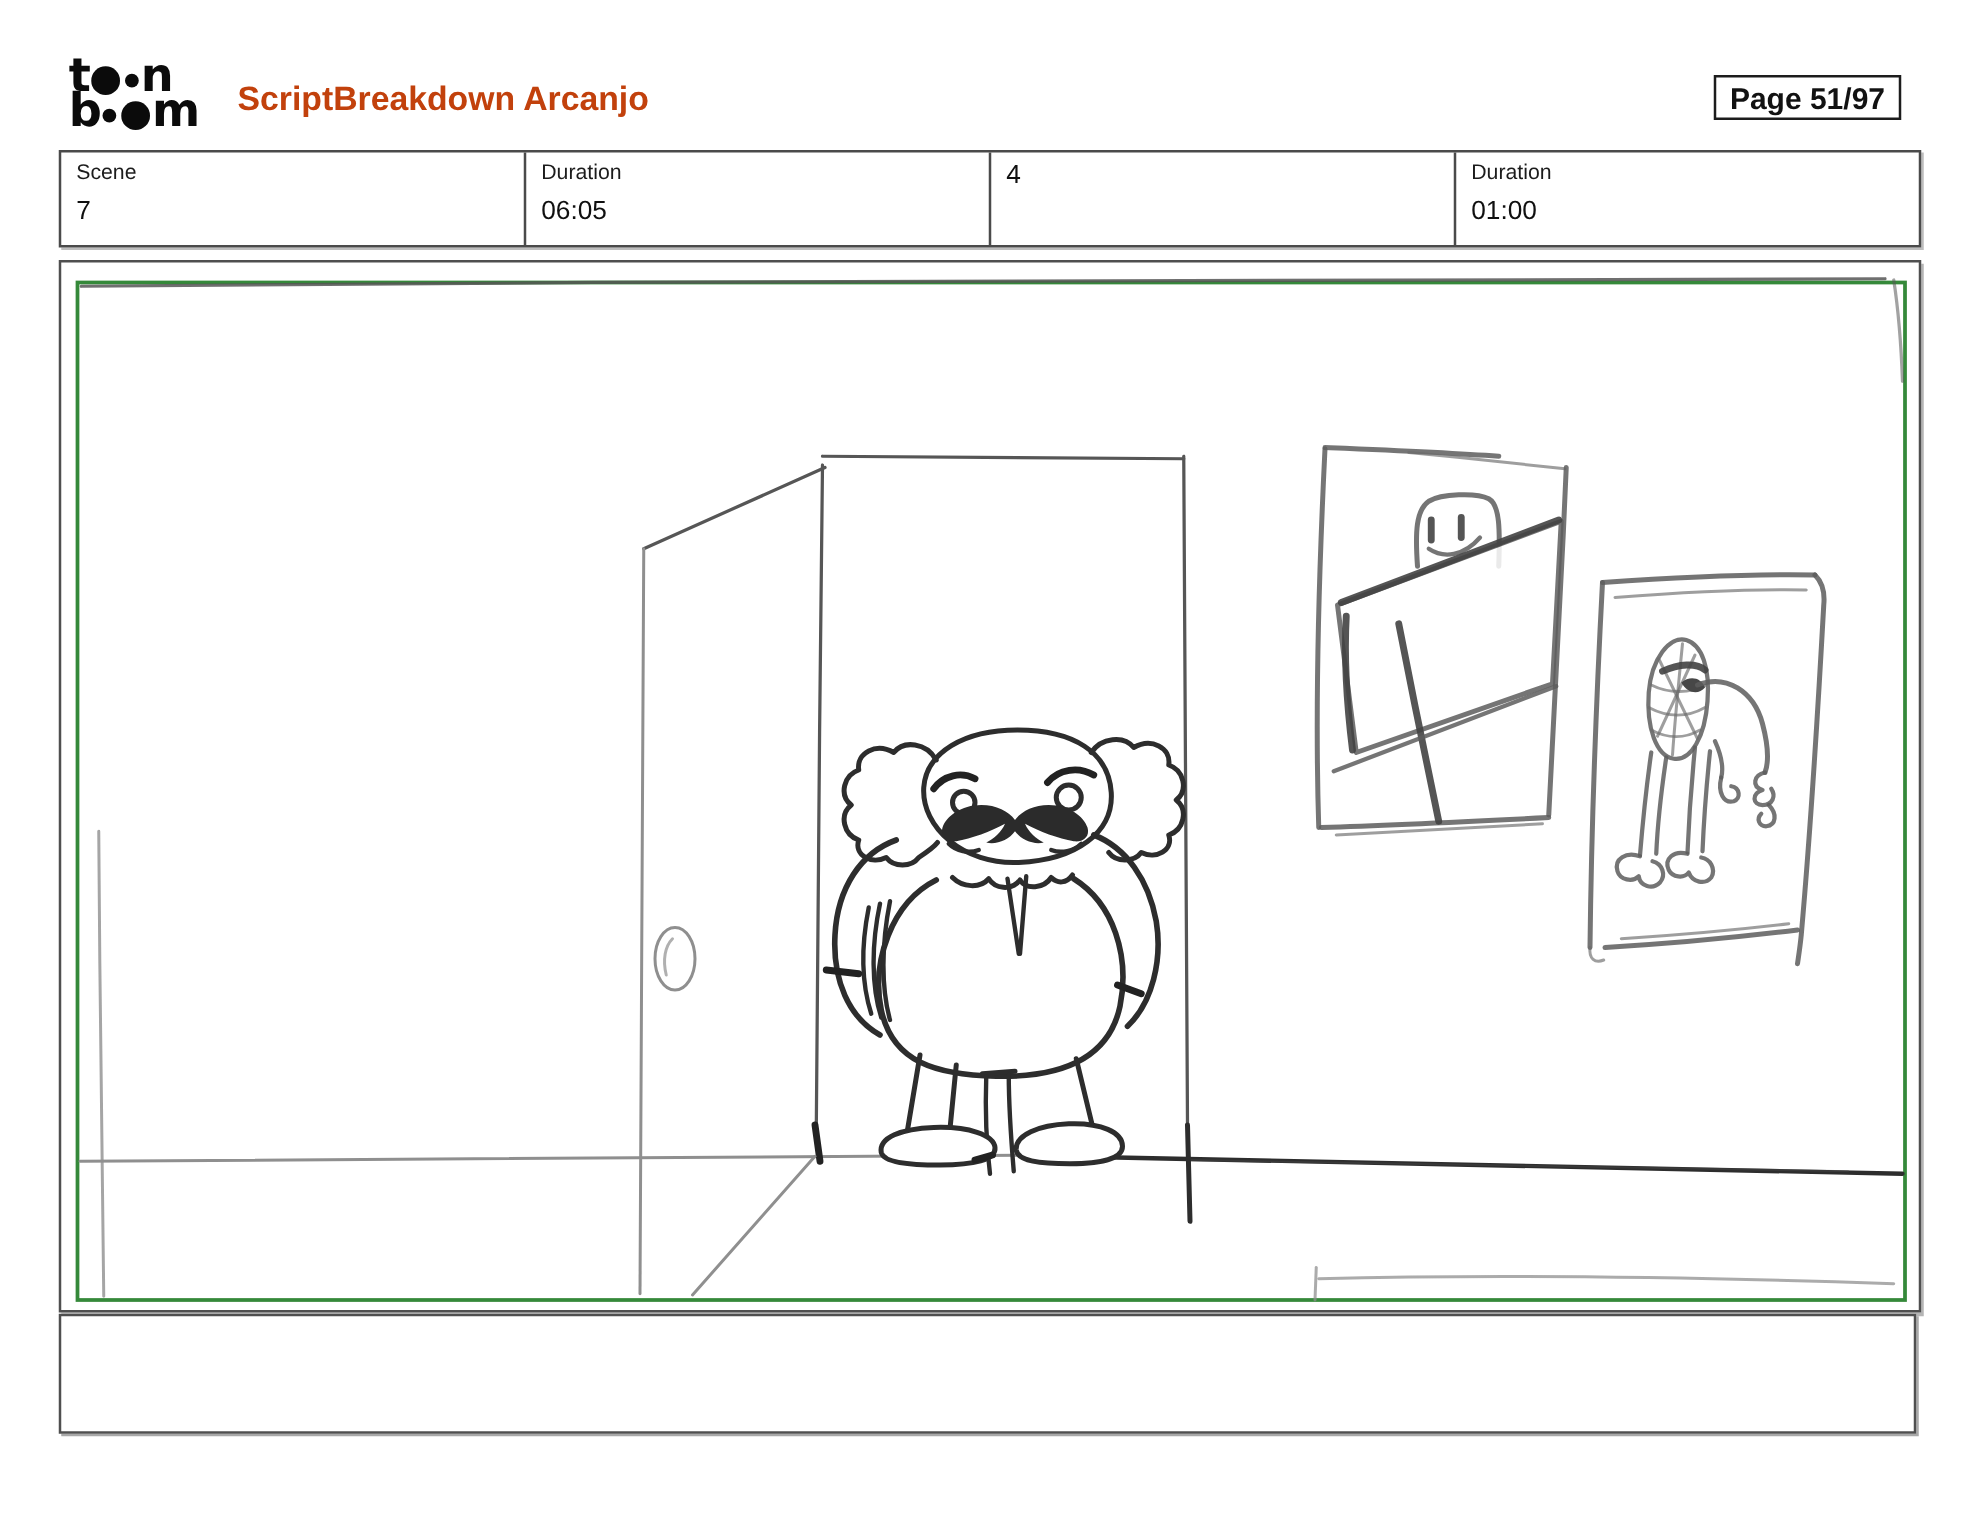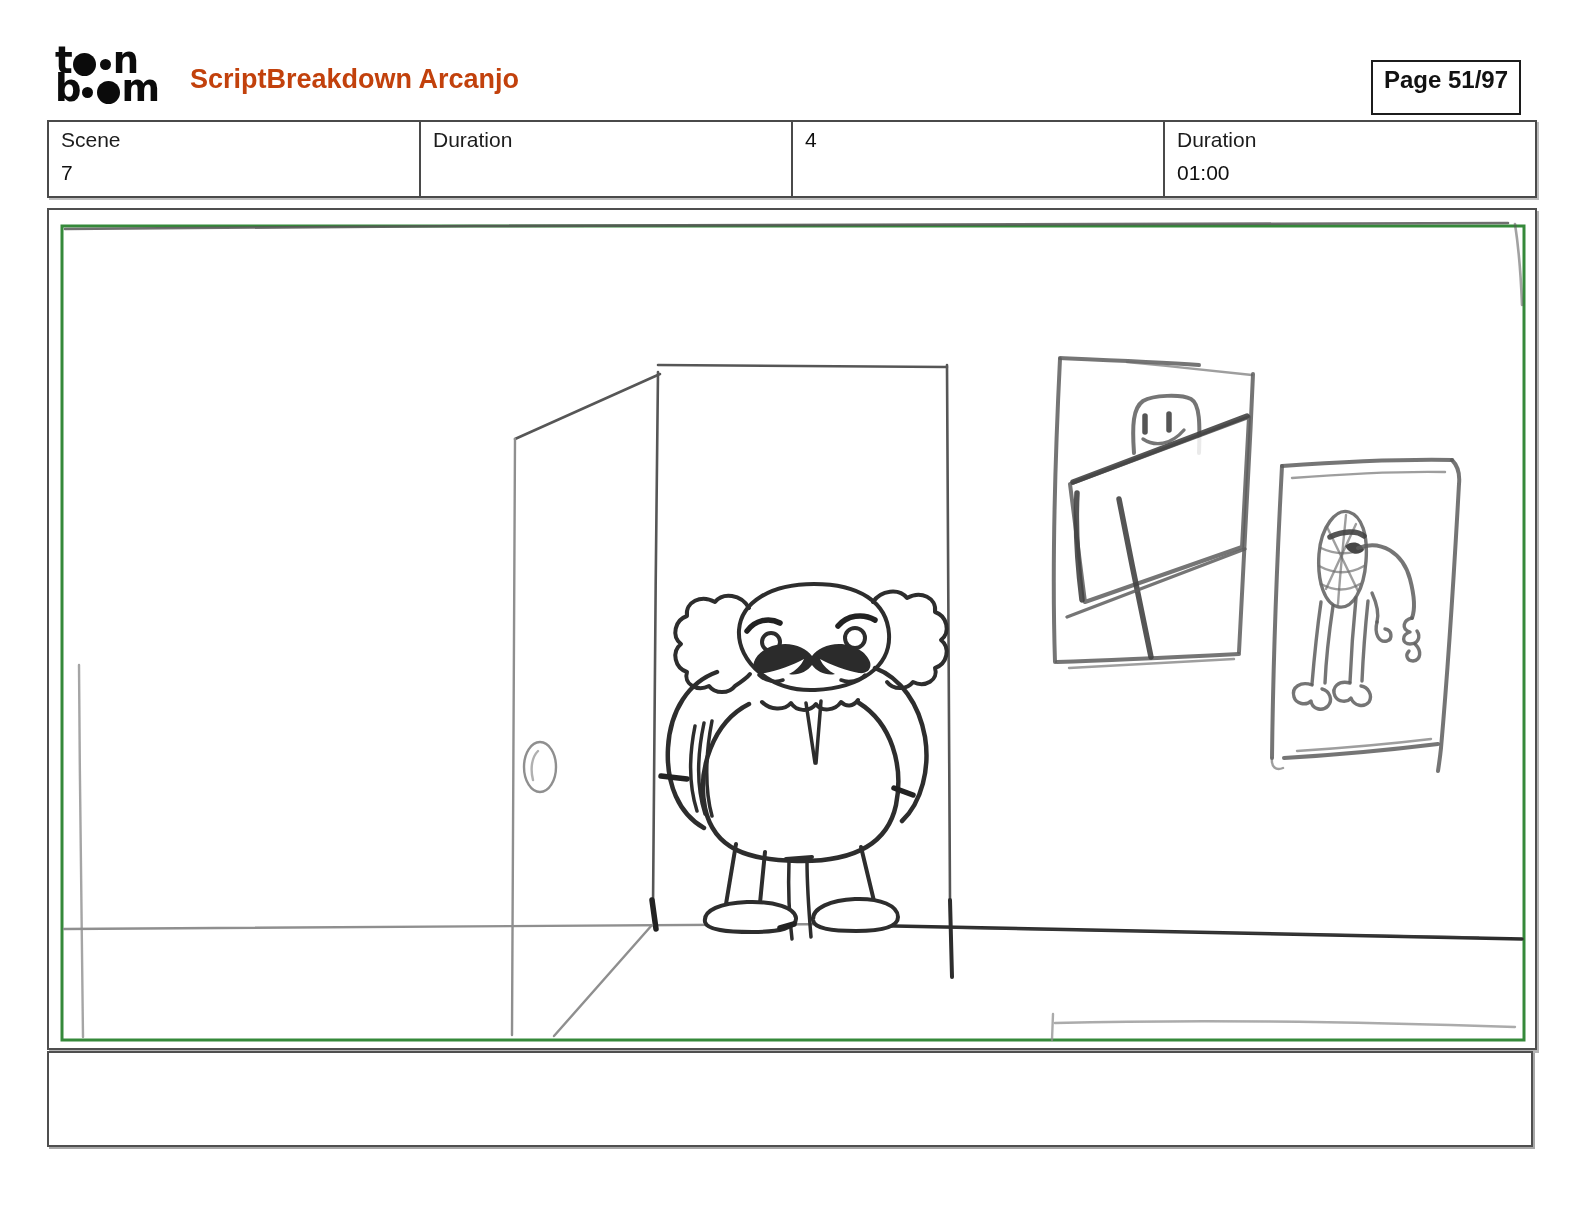--- a/index.html
+++ b/index.html
@@ -12,27 +12,27 @@
   .logo{position:absolute;left:55px;top:50px;}
   .logo-row{display:flex;align-items:center;height:28px;
     font-family:"DejaVu Sans",sans-serif;font-weight:800;font-size:37px;
     letter-spacing:-2px;color:#0b0b0b;line-height:28px;}
   .logo-row span.ltr{display:inline-block;transform:translateY(-3px);}
   .dot{border-radius:50%;background:#0b0b0b;margin:0 2px;flex:0 0 auto;}
   .dot.big{width:23px;height:23px;}
   .dot.small{width:11px;height:11px;}
   .doc-title{position:absolute;left:190px;top:64px;font-size:27px;font-weight:bold;color:#c2410c;}
   .page-badge{position:absolute;right:63px;top:60px;border:2px solid #1c1c1c;
-    padding:4px 11px 19px;font-size:24px;font-weight:bold;color:#121212;background:#fff;}
+    padding:4px 11px 0;font-size:24px;font-weight:bold;color:#121212;background:#fff;}
   
   .info-table{position:absolute;left:47px;top:120px;width:1486px;height:74px;
     border:2px solid #4a4a4a;display:flex;background:#fff;box-shadow:2px 2px 0 #bdbdbd;}
   .info-cell{flex:1 1 0;border-right:2px solid #4a4a4a;padding:6px 12px 0;}
   .info-cell:last-child{border-right:none;}
-  .info-label{font-size:21px;color:#1c1c1c;margin-bottom:9px;}
+  .info-label{font-size:17px;color:#1c1c1c;margin-bottom:9px;}
   .info-value{font-size:21px;color:#101010;}
   
   .board{position:absolute;left:47px;top:208px;width:1486px;height:838px;
     border:2px solid #4f4f4f;background:#fff;box-shadow:2px 3px 0 #b5b5b5;}
   .board svg{position:absolute;left:0;top:0;width:100%;height:100%;}
   
   .c-gr{stroke:#8f8f8f;stroke-width:2.4;fill:none;stroke-linecap:round;stroke-linejoin:round;}
   .c-md{stroke:#565656;stroke-width:2.6;fill:none;stroke-linecap:round;stroke-linejoin:round;}
   .c-sk{stroke:#2d2d2d;stroke-width:4;fill:none;stroke-linecap:round;stroke-linejoin:round;}
   .c-sk45{stroke:#2d2d2d;stroke-width:4.5;fill:none;stroke-linecap:round;stroke-linejoin:round;}
@@ -70,20 +70,21 @@
   <div class="doc-title">ScriptBreakdown Arcanjo</div>
   <div class="page-badge">Page 51/97</div>
 
   <div class="info-table">
     <div class="info-cell">
       <div class="info-label">Scene</div>
       <div class="info-value">7</div>
     </div>
     <div class="info-cell">
       <div class="info-label">Duration</div>
+      <div class="info-value">06:05</div>
     </div>
     <div class="info-cell">
       <div class="info-value">4</div>
     </div>
     <div class="info-cell">
       <div class="info-label">Duration</div>
       <div class="info-value">01:00</div>
     </div>
   </div>
 

